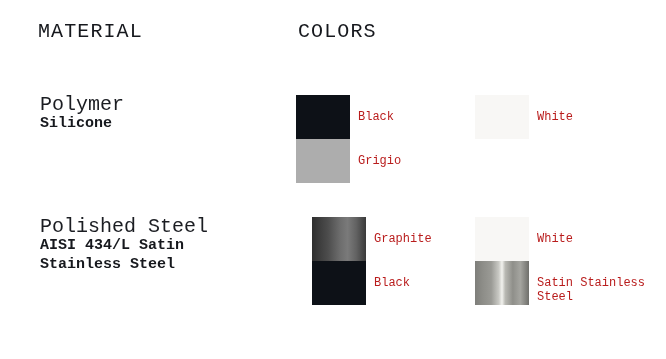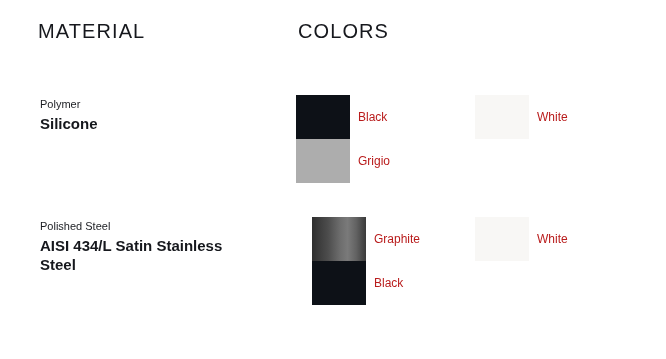--- a/index.html
+++ b/index.html
@@ -12,20 +12,21 @@
     height: 359px;
     overflow: hidden;
     font-family: "Liberation Sans", sans-serif;
     color: #16181d;
     -webkit-font-smoothing: antialiased;
   }
   .spec-sheet {
     position: relative;
     width: 666px;
     height: 286px;
+    font-family: Liberation Mono, monospace;
   }
 
   
   .col-header {
     position: absolute;
     font-size: 20px;
     font-weight: 400;
     letter-spacing: 1.1px;
     color: #16181d;
     white-space: nowrap;
@@ -37,21 +38,21 @@
   .material-col {
     position: absolute;
     left: 40px;
     width: 240px;
   }
   .material-block { position: absolute; }
   .material-block.row-0 { top: 95px; }
   .material-block.row-1 { top: 217px; }
 
   .material-category {
-    font-size: 11px;
+    font-size: 20px;
     font-weight: 400;
     line-height: 19px;
     color: #1b1d22;
     white-space: nowrap;
   }
   .material-name {
     font-size: 15px;
     font-weight: 700;
     line-height: 19px;
     color: #16181d;
@@ -173,16 +174,20 @@
         <div class="swatch-chip fill-black"></div>
         <div class="swatch-label">Black</div>
       </div>
     </div>
 
     <div class="swatch-group group-3">
       <div class="swatch-row">
         <div class="swatch-chip fill-white"></div>
         <div class="swatch-label">White</div>
       </div>
+      <div class="swatch-row">
+        <div class="swatch-chip fill-satin"></div>
+        <div class="swatch-label">Satin Stainless Steel</div>
+      </div>
     </div>
 
   </div>
 </div>
 
 </body></html>

